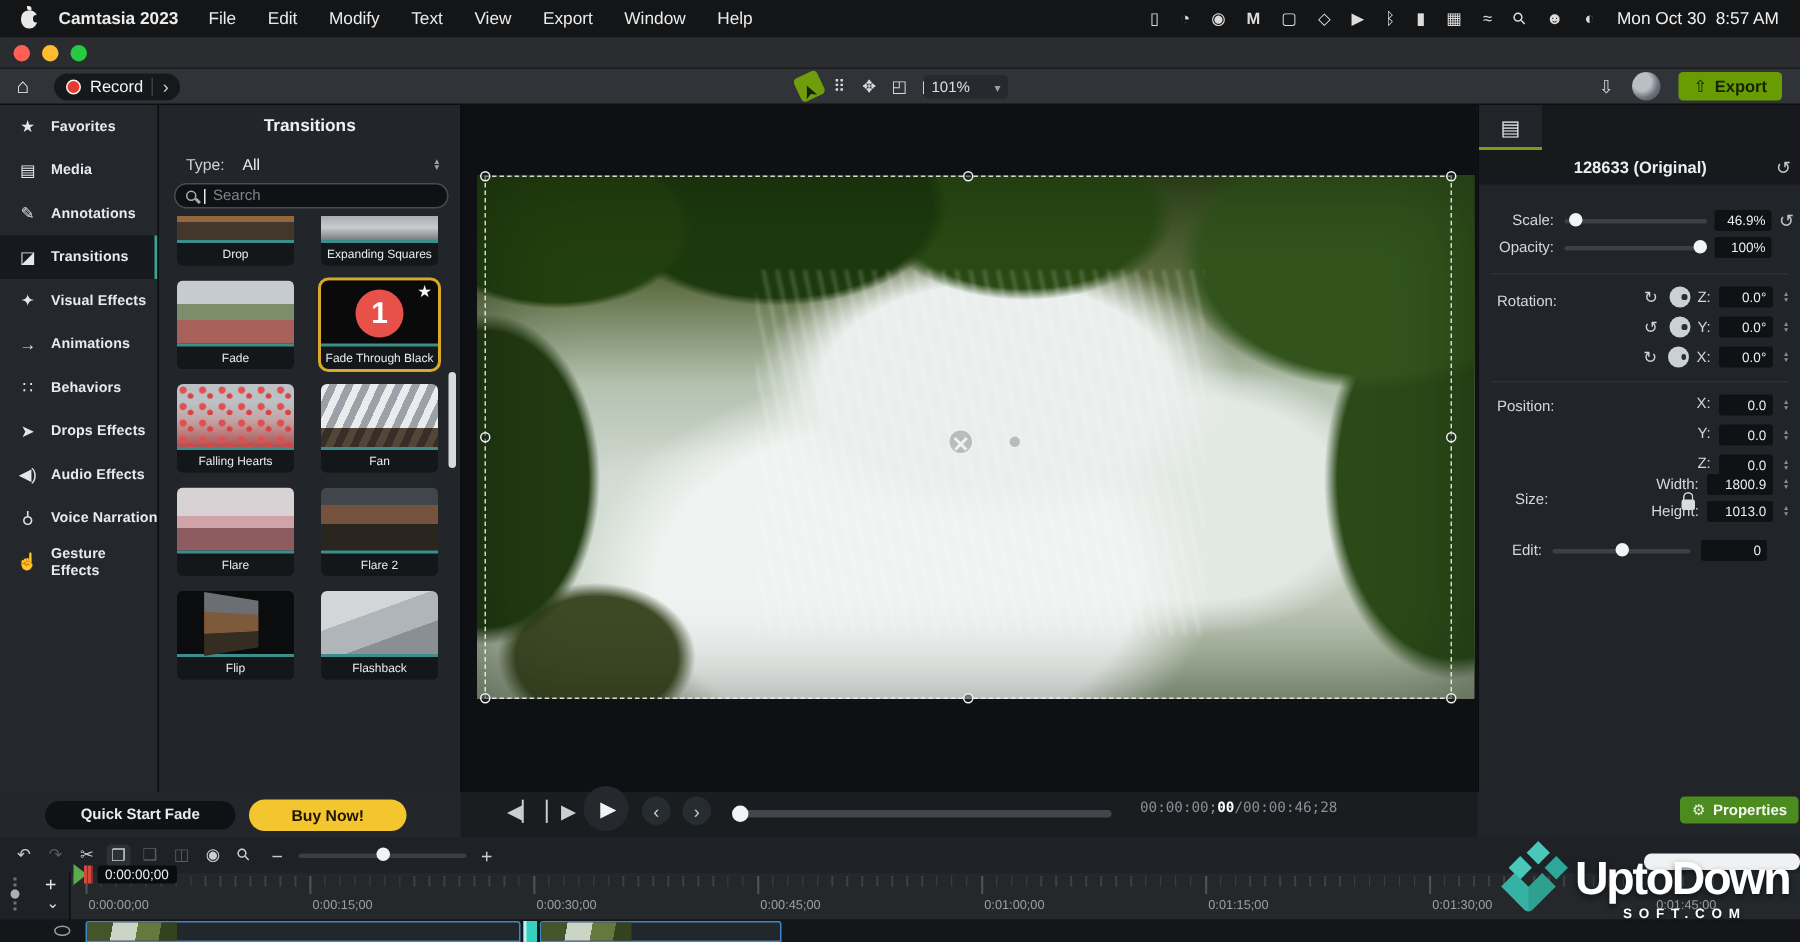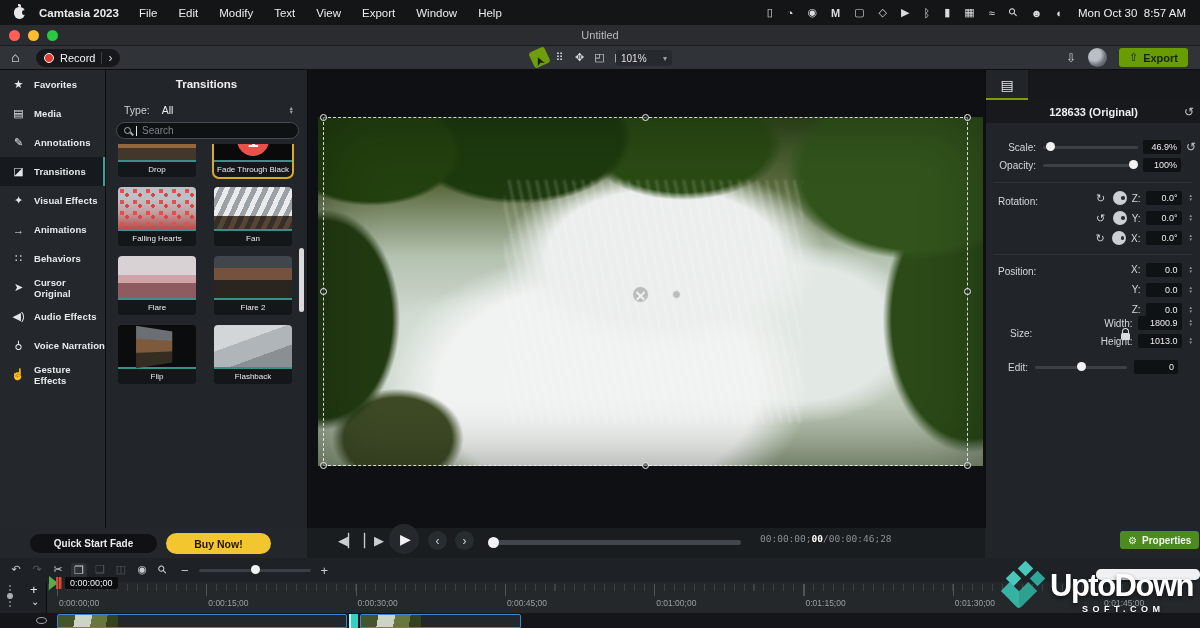--- a/index.html
+++ b/index.html
@@ -315,21 +315,20 @@
       <span class="mb-clock">Mon Oct 30  8:57 AM</span>
     </div>
   </div>
 
   <div class="titlebar">
     <div class="lights">
       <span class="light l-close"></span>
       <span class="light l-min"></span>
       <span class="light l-max"></span>
     </div>
-    <div class="win-title">Untitled</div>
   </div>
 
   <div class="toolbar">
     <span class="home ic-home-icon">⌂</span>
     <div class="record">
       <span class="rec-dot"></span>
       <span class="rec-label">Record</span>
       <span class="rec-sep"></span>
       <span class="rec-chev">›</span>
     </div>
@@ -387,21 +386,21 @@
         <span class="sb-lb">Animations</span>
       </div>
 
       <div class="sb-item" style="--i: 6;">
         <span class="sb-ic ic-behaviors-icon">∷</span>
         <span class="sb-lb">Behaviors</span>
       </div>
 
       <div class="sb-item" style="--i: 7;">
         <span class="sb-ic ic-cursor-icon">➤</span>
-        <span class="sb-lb">Cursor Original</span>
+        <span class="sb-lb">Drops Effects</span>
       </div>
 
       <div class="sb-item" style="--i: 8;">
         <span class="sb-ic ic-audio-icon">◀)</span>
         <span class="sb-lb">Audio Effects</span>
       </div>
 
       <div class="sb-item" style="--i: 9;">
         <span class="sb-ic ic-mic-icon">⚲</span>
         <span class="sb-lb">Voice Narration</span>
@@ -433,21 +432,35 @@
 
           <div class="tile" style="--i: 0;">
             <div class="thumb t-warm">
               
               
             </div>
             <div class="tlabel">Drop</div>
           </div>
 
 
-
+          <div class="tile" style="--i: 2;">
+            <div class="thumb t-fog">
+              
+              
+            </div>
+            <div class="tlabel">Expanding Squares</div>
+          </div>
+
+          <div class="tile" style="--i: 3;">
+            <div class="thumb t-color">
+              
+              
+            </div>
+            <div class="tlabel">Fade</div>
+          </div>
 
           <div class="tile selected" style="--i: 4;">
             <div class="thumb t-black">
               <span class="badge">1</span>
               <span class="star">★</span>
             </div>
             <div class="tlabel">Fade Through Black</div>
           </div>
 
 

